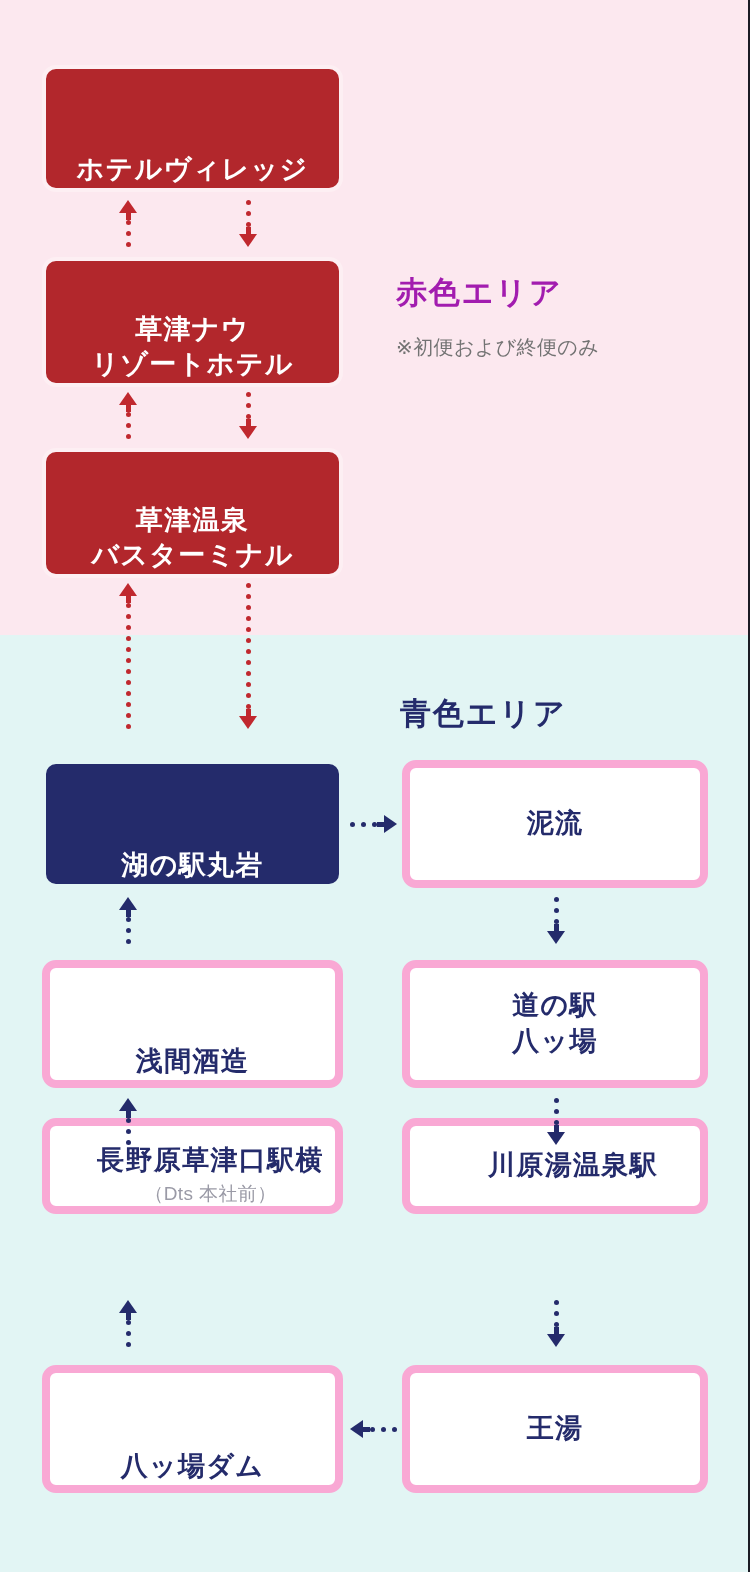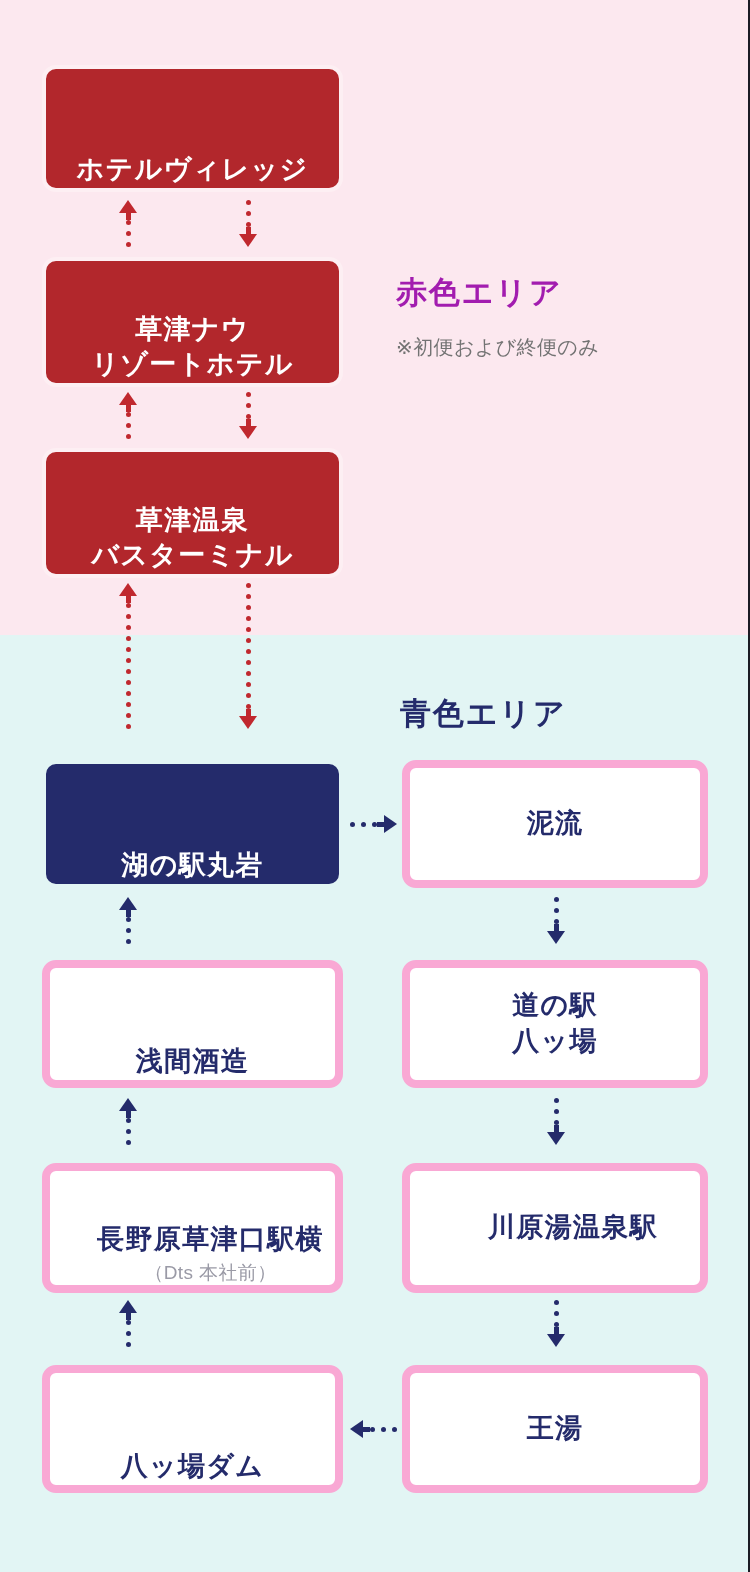--- a/index.html
+++ b/index.html
@@ -95,21 +95,21 @@
   
   .col-left  { left: 42px;  width: 301px; justify-content: flex-end; }
   .col-right { left: 402px; width: 306px; }
 
   
   .r1 { top: 65px;   height: 127px; }
   .r2 { top: 257px;  height: 130px; }
   .r3 { top: 448px;  height: 130px; }
   .r4 { top: 760px;  height: 128px; }
   .r5 { top: 960px;  height: 128px; }
-  .r6 { top: 1163px; height: 130px; padding-left: 36px; }
+  .r6 { top: 1118px; height: 96px; padding-left: 36px; }
   .r7 { top: 1365px; height: 128px; }
 
   
   .arrow-v {
     position: absolute;
     width: 26px;
     display: flex;
     flex-direction: column;
     align-items: center;
   }

